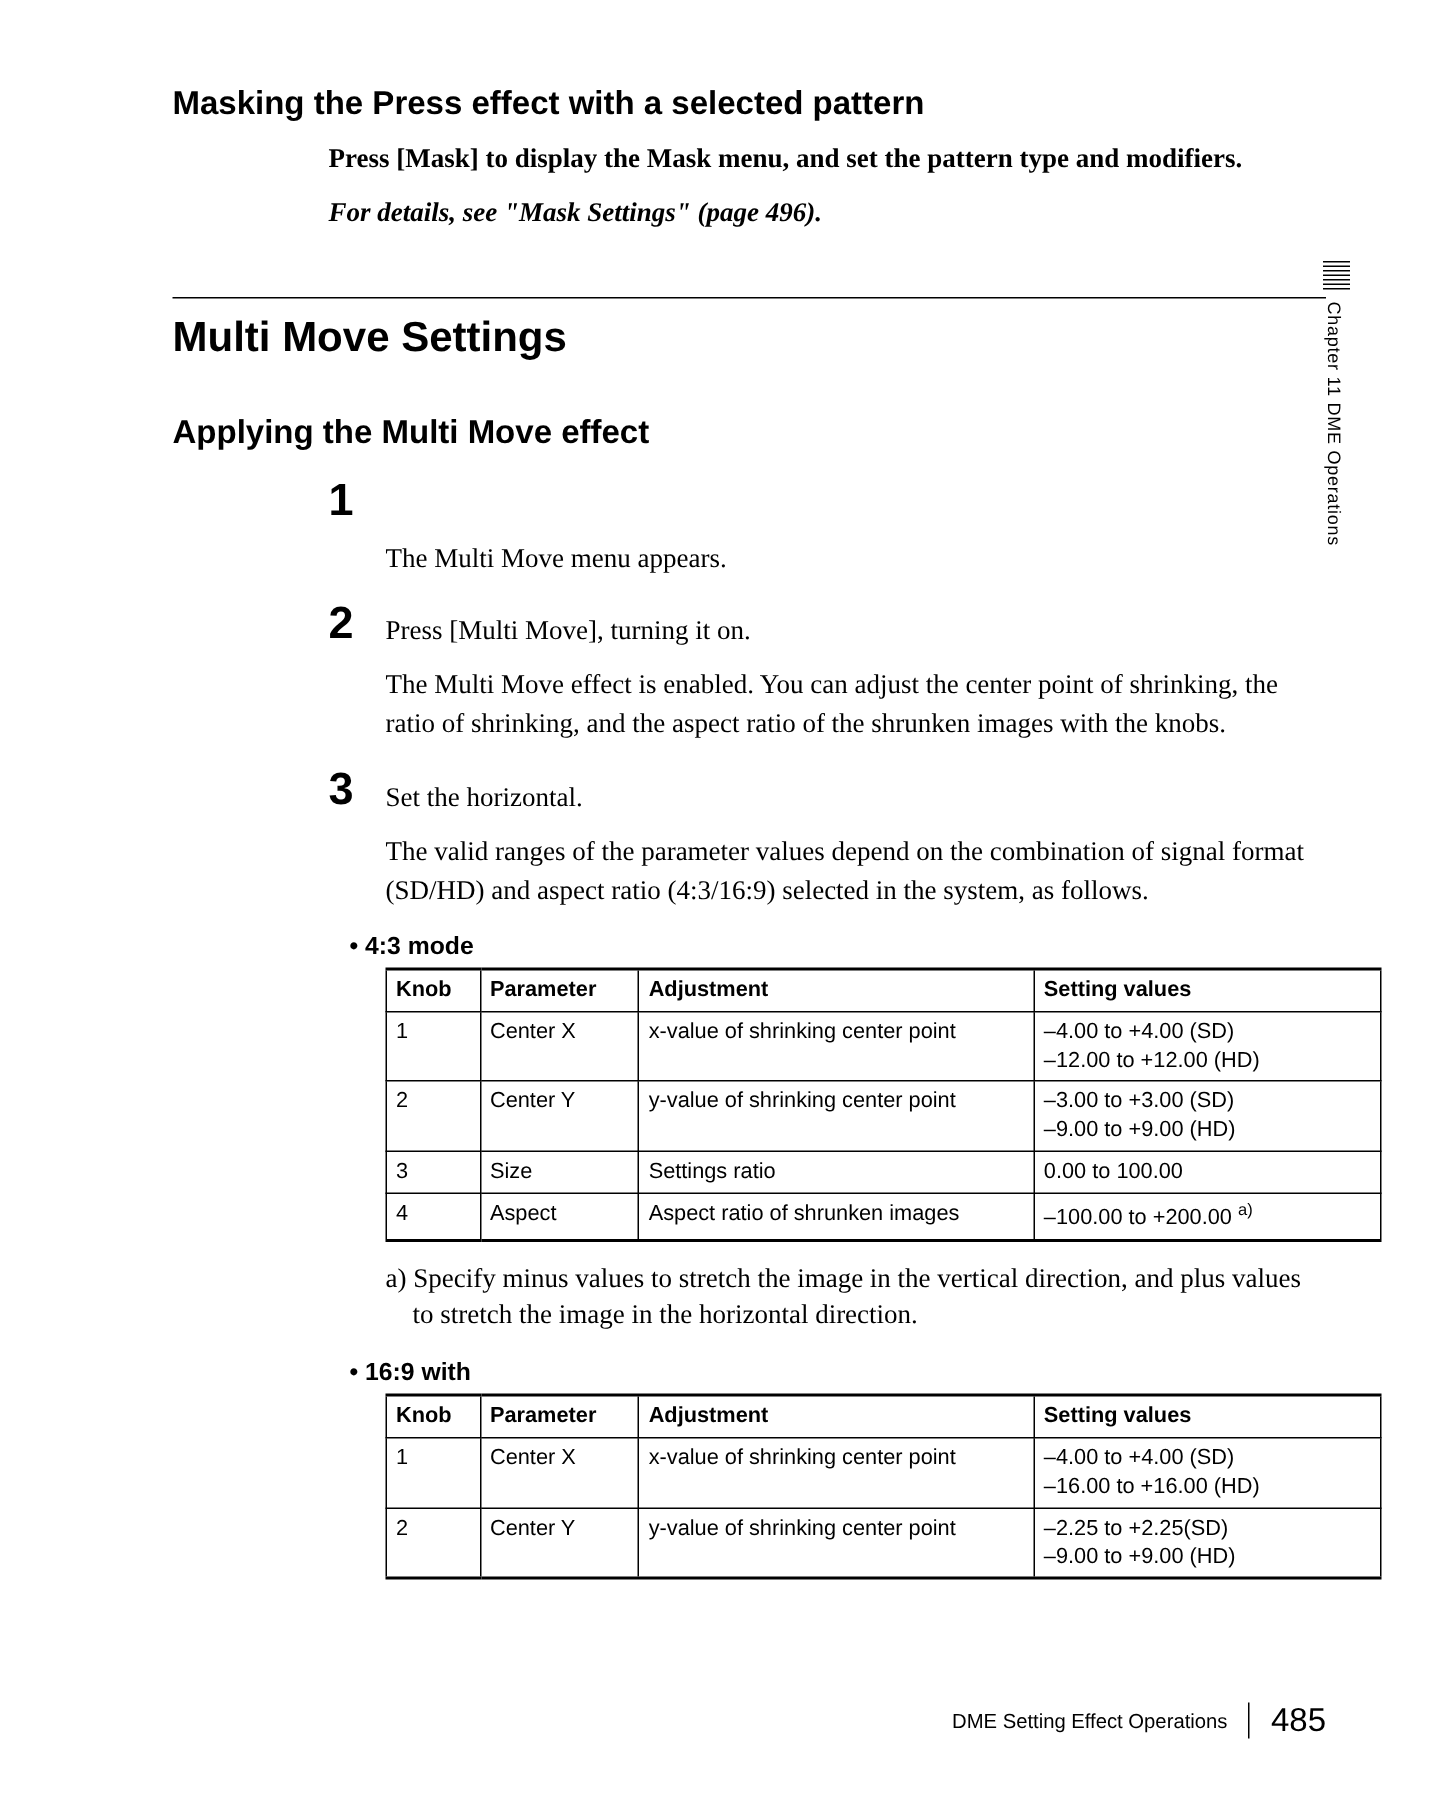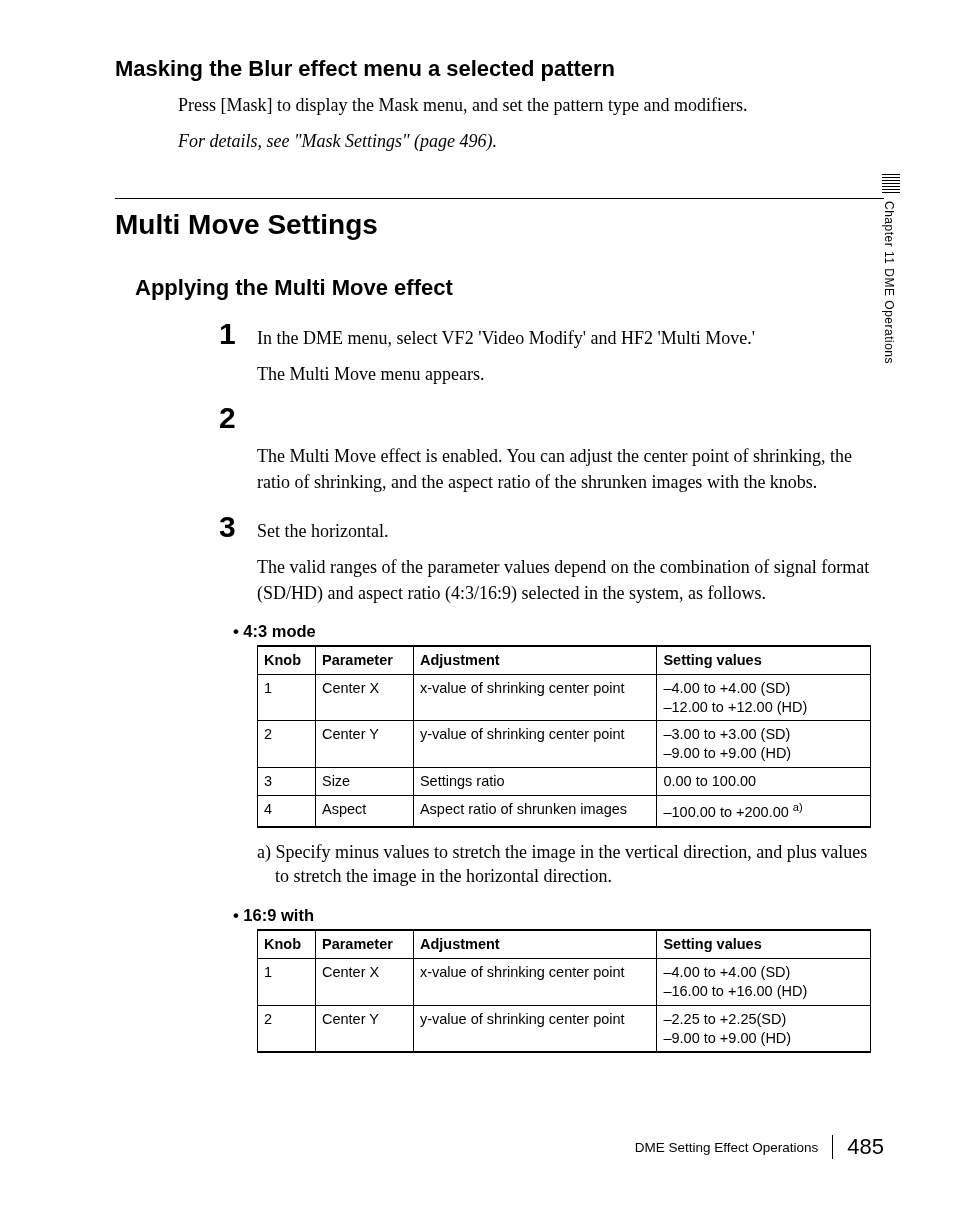--- a/index.html
+++ b/index.html
@@ -14,42 +14,42 @@
   }
   .h2 {
     font-family: Arial, Helvetica, sans-serif;
     font-weight: bold;
     font-size: 22px;
     margin-bottom: 10px;
   }
   .body-text {
     font-size: 18px;
     line-height: 1.45;
-    margin-left: 63px;
-    margin-bottom: 10px;
+    margin-left: 104px;
+    margin-bottom: 10px;
+    font-weight: bold;
   }
   .italic { font-style: italic; }
   .hr {
     border: none;
     border-top: 1px solid #000;
     margin-top: 44px;
     margin-bottom: 10px;
   }
   .h1 {
     font-family: Arial, Helvetica, sans-serif;
     font-weight: bold;
     font-size: 28px;
     margin-bottom: 34px;
   }
   .h2b {
     font-family: Arial, Helvetica, sans-serif;
     font-weight: bold;
     font-size: 22px;
     margin-bottom: 18px;
-    margin-left: 20px;
   }
   .step {
     display: flex;
     align-items: flex-start;
     margin-left: 104px;
     margin-bottom: 10px;
   }
   .step-num {
     font-family: Arial, Helvetica, sans-serif;
     font-weight: bold;
@@ -74,21 +74,21 @@
   .bullet-head {
     font-family: Arial, Helvetica, sans-serif;
     font-weight: bold;
     font-size: 16.5px;
     margin-left: 118px;
     margin-bottom: 4px;
   }
   table {
     border-collapse: collapse;
     margin-left: 142px;
-    width: 614px;
+    width: 664px;
     font-family: Arial, Helvetica, sans-serif;
     font-size: 14.5px;
   }
   table th, table td {
     border: 1px solid #000;
     padding: 4px 6px;
     text-align: left;
     vertical-align: top;
     line-height: 1.3;
   }
@@ -168,38 +168,38 @@
       <div></div>
       <div></div>
       <div></div>
       <div></div>
       <div></div>
       <div></div>
   </div>
   <div class="vtext">Chapter 11  DME Operations</div>
 </div>
 
-<div class="h2">Masking the Blur effect menu a selected pattern</div>
+<div class="h2">Masking the Press effect with a selected pattern</div>
 <div class="body-text">Press [Mask] to display the Mask menu, and set the pattern type and modifiers.</div>
 <div class="body-text italic">For details, see "Mask Settings" (page 496).</div>
 
 <hr class="hr">
 
 <div class="h1">Multi Move Settings</div>
 
 <div class="h2b">Applying the Multi Move effect</div>
 
 <div class="step">
   <div class="step-num">1</div>
-  <div class="step-content">In the DME menu, select VF2 'Video Modify' and HF2 'Multi Move.'</div>
 </div>
 <div class="sub-para">The Multi Move menu appears.</div>
 
 <div class="step">
   <div class="step-num">2</div>
+  <div class="step-content">Press [Multi Move], turning it on.</div>
 </div>
 <div class="sub-para">The Multi Move effect is enabled. You can adjust the center point of shrinking, the ratio of shrinking, and the aspect ratio of the shrunken images with the knobs.</div>
 
 <div class="step">
   <div class="step-num">3</div>
   <div class="step-content">Set the horizontal.</div>
 </div>
 <div class="sub-para">The valid ranges of the parameter values depend on the combination of signal format (SD/HD) and aspect ratio (4:3/16:9) selected in the system, as follows.</div>
 
 <div class="bullet-head">• 4:3 mode</div>

